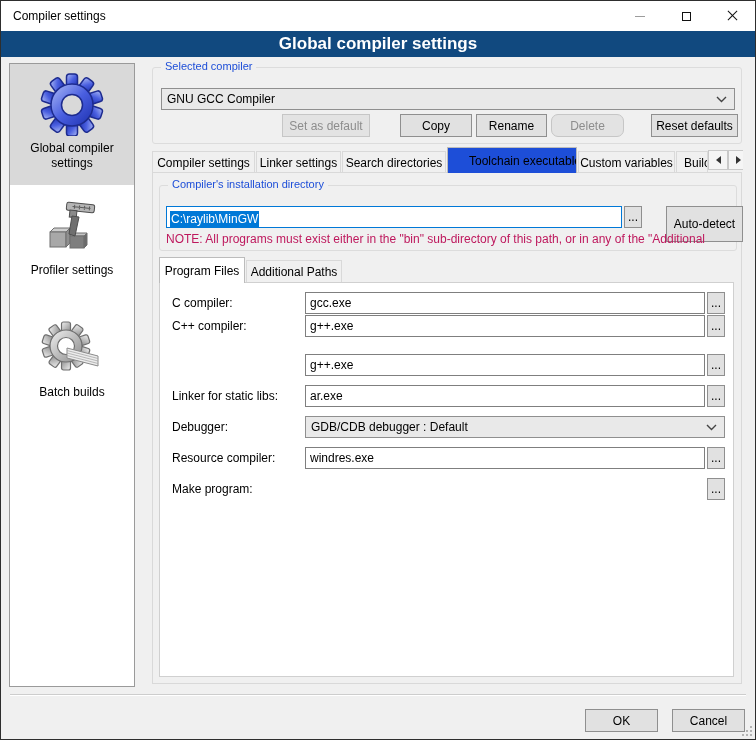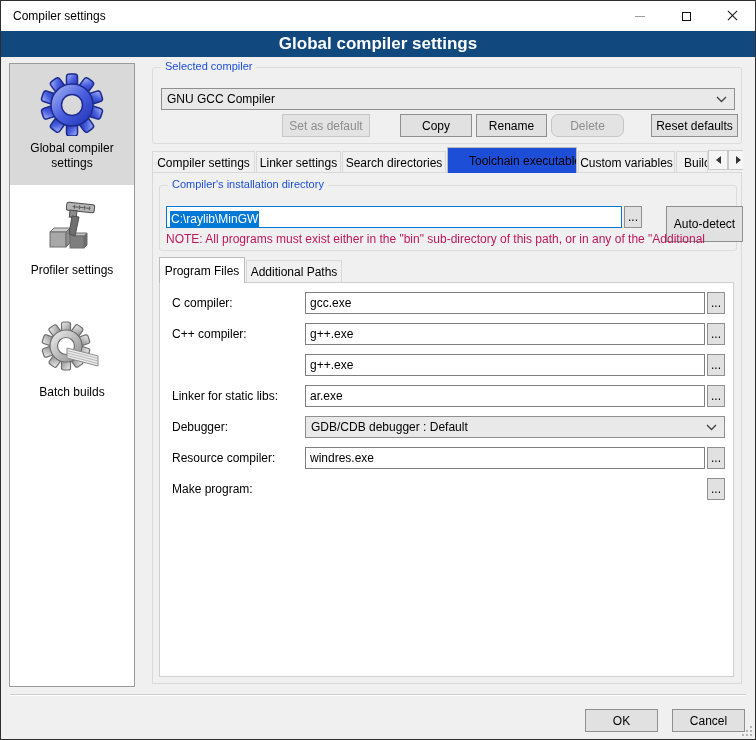--- a/index.html
+++ b/index.html
@@ -242,21 +242,21 @@
       </div>
 
       <div class="page2">
 
         <div class="frow" style="top:9px;">
           <span class="flabel">C compiler:</span>
           <input class="tfield" value="gcc.exe" style="">
           <button class="btn browse">...</button>
         </div>
 
-        <div class="frow" style="top:40px;">
+        <div class="frow" style="top:32px;">
           <span class="flabel">C++ compiler:</span>
           <input class="tfield" value="g++.exe" style="">
           <button class="btn browse">...</button>
         </div>
 
         <div class="frow" style="top:71px;">
           <input class="tfield" value="g++.exe" style="">
           <button class="btn browse">...</button>
         </div>
 

